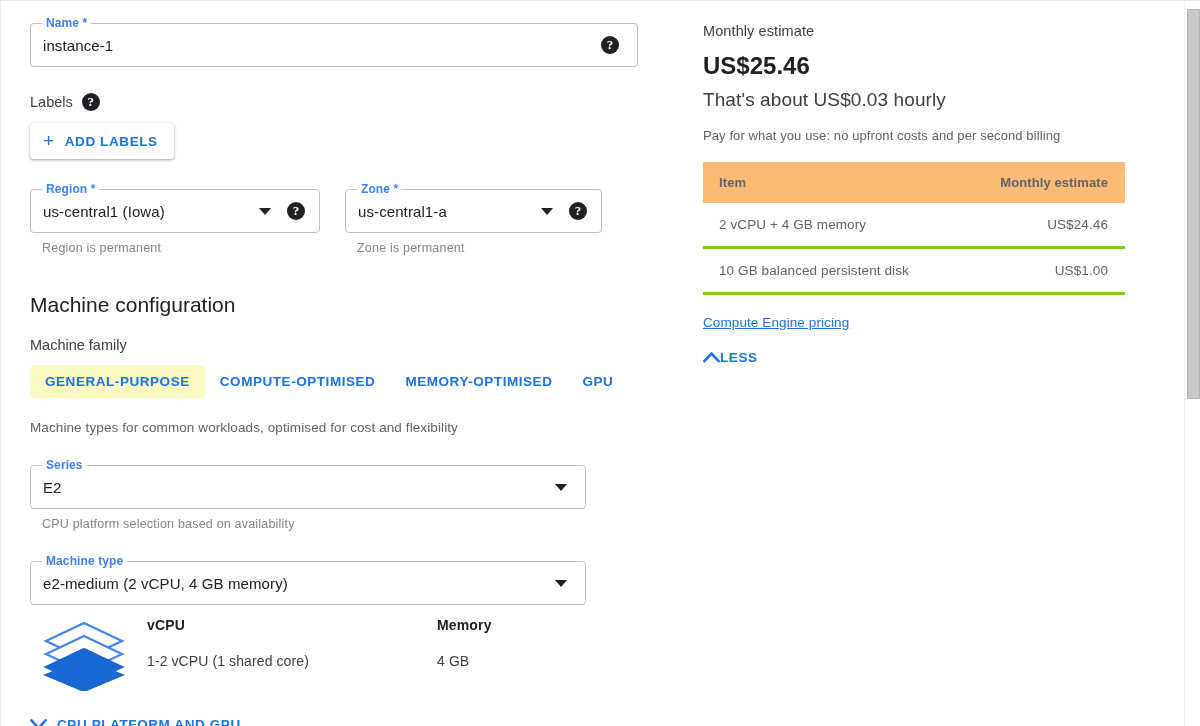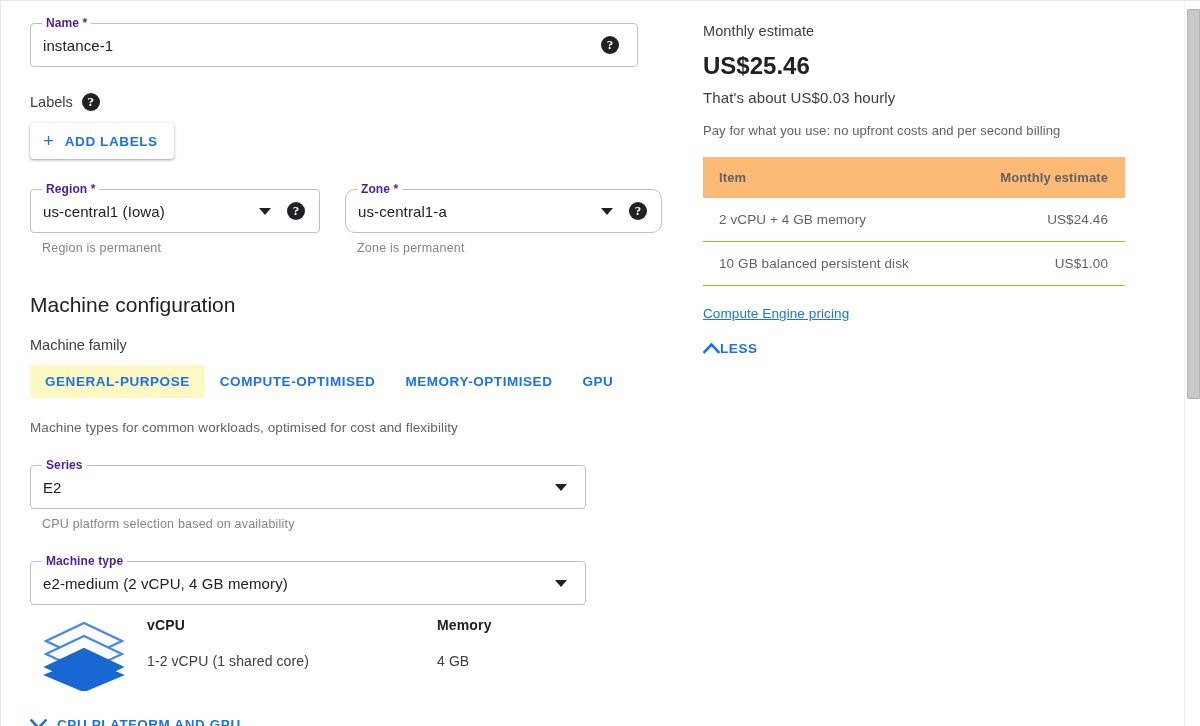--- a/index.html
+++ b/index.html
@@ -41,21 +41,21 @@
     display: flex;
     align-items: center;
   }
   .field .legend {
     position: absolute;
     top: -8px; left: 11px;
     background: #fff;
     padding: 0 4px;
     font-size: 12px;
     font-weight: bold;
-    color: #4c1d95;
+    color: #3b82f6;
     line-height: 14px;
     letter-spacing: .1px;
   }
   .field .value {
     font-size: 15px;
     color: #202124;
     padding-left: 12px;
     flex: 1;
     letter-spacing: .1px;
   }
@@ -120,21 +120,21 @@
     font-family: "Liberation Sans", sans-serif;
     cursor: pointer;
   }
   .plus {
     font-size: 19px; font-weight: normal; line-height: 1;
     color: #1a73e8; position: relative; top: -1px;
   }
 
   .rz-row { display: flex; gap: 25px; margin-top: 30px; }
   #region-field { width: 290px; }
-  #zone-field { width: 317px; border-radius: 10px; }
+  #zone-field { width: 257px; }
   .sel-inner { display:flex; align-items:center; width:100%; }
   .sel-gap { width: 14px; flex: none; }
   .sel-gap2 { width: 16px; flex: none; }
 
   h2.section-title {
     font-size: 21px;
     font-weight: normal;
     color: #202124;
     margin: 38px 0 0 0;
     letter-spacing: 0;
@@ -196,21 +196,21 @@
     cursor: pointer;
   }
   .chev { display:flex; align-items:center; }
 
   
   .r-title { font-size: 14.5px; color: #3c4043; letter-spacing: .1px; }
   .r-amount {
     font-size: 24px; color: #202124; font-weight: bold;
     margin-top: 13px; letter-spacing: 0;
   }
-  .r-sub { font-size: 15px; color: #3c4043; margin-top: 9px; letter-spacing: .1px; }
+  .r-sub { font-size: 19px; color: #3c4043; margin-top: 9px; letter-spacing: .1px; }
   .r-note { font-size: 13px; color: #5f6368; margin-top: 17px; letter-spacing: .1px; }
 
   table.est {
     width: 422px;
     border-collapse: collapse;
     margin-top: 19px;
   }
   table.est th {
     background: #fdba74;
     font-size: 13px;
@@ -218,21 +218,21 @@
     color: #5f6368;
     text-align: left;
     padding: 13px 0 13px 16px;
     letter-spacing: .1px;
   }
   table.est th.num { text-align: right; padding-right: 17px; }
   table.est td {
     font-size: 13.5px;
     color: #5f6368;
     padding: 11px 0 11px 16px;
-    border-bottom: 1px solid #84cc16;
+    border-bottom: 3px solid #84cc16;
     vertical-align: top;
     line-height: 21px;
     letter-spacing: .1px;
   }
   table.est td.num { text-align: right; padding-right: 17px; white-space: nowrap; }
   table.est tr.total td { color: #3c4043; }
   table.est tr.total td.num { color: #3c4043; }
 
   .r-link {
     display: inline-block;

